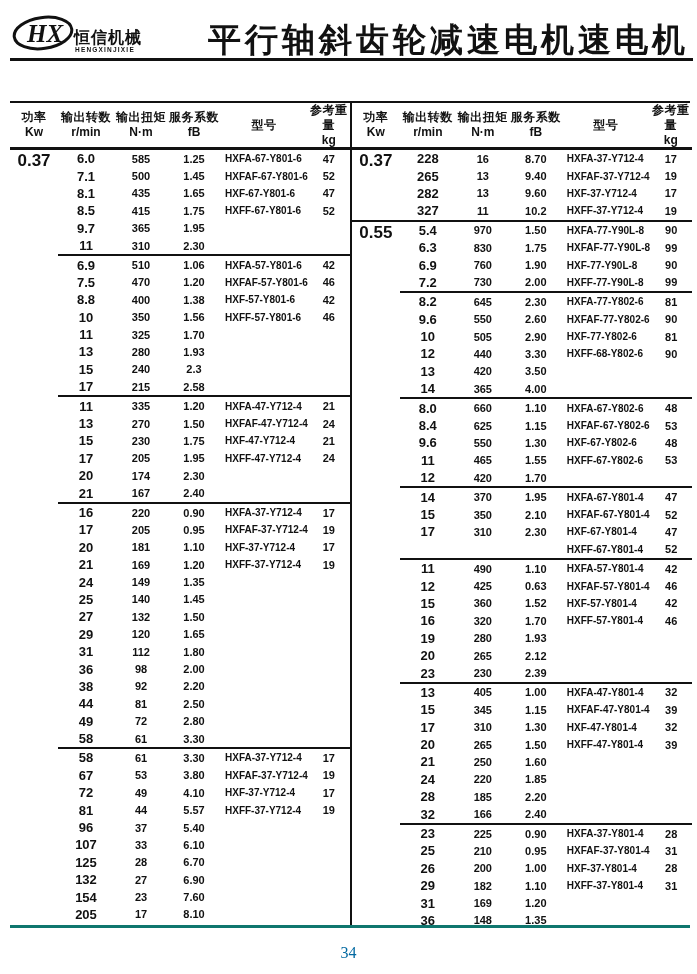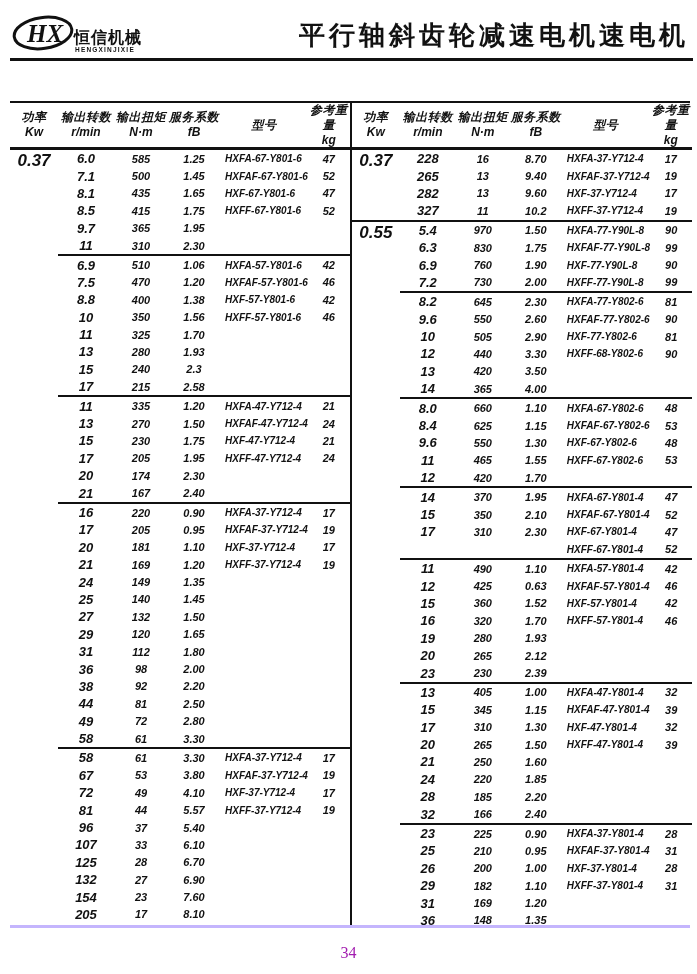--- a/index.html
+++ b/index.html
@@ -17,33 +17,32 @@
     position:absolute;left:62px;top:22px;
     font-weight:900;font-size:16px;letter-spacing:1px;
     transform:scaleY(1.05);
   }
   .logo-en{
     position:absolute;left:63px;top:40px;
     font-weight:bold;font-size:6.5px;letter-spacing:1.2px;
   }
   .title{
     position:absolute;right:4px;top:14px;
-    font-weight:bold;font-size:26px;letter-spacing:4px;
+    font-weight:bold;font-size:33px;letter-spacing:4px;
     white-space:nowrap;
   }
   .header-rule{
     position:absolute;top:54px;left:0;right:0;height:3px;background:#111;
   }
   
   .tables{
     position:absolute;top:101px;left:10px;right:7px;bottom:46px;
     border-top:2px solid #111;
-    border-bottom:3px solid #c4b5fd;
+    border-bottom:3px solid #0f766e;
     display:flex;
-    font-style:italic;
   }
   .half{width:50%;display:flex;flex-direction:column;}
   .half.left{border-right:2px solid #111;}
   .thead{
     display:flex;border-bottom:3px solid #111;
     height:44px;align-items:center;
   }
   .hcell{
     display:flex;flex-direction:column;justify-content:center;
     text-align:center;font-weight:bold;line-height:1.25;
@@ -71,21 +70,21 @@
   .h-power {flex:0 0 48px;}
   .h-speed {flex:0 0 56px;}
   .h-torque{flex:0 0 54px;}
   .h-fb    {flex:0 0 52px;}
   .h-model {flex:1 1 auto;}
   .h-weight{flex:0 0 42px;}
   
   .page-num{
     position:absolute;bottom:12px;left:0;width:100%;
     text-align:center;font-family:"Liberation Serif",serif;
-    font-size:16px;color:#a21caf;
+    font-size:16px;color:#0369a1;
   }
 </style>
 </head>
 <body>
 
 <div class="header">
   <div class="logo">
     <svg width="150" height="52" viewBox="0 0 150 52">
       <ellipse cx="31" cy="27" rx="29" ry="15.5" transform="rotate(-8 31 27)" fill="none" stroke="#111" stroke-width="3"></ellipse>
       <text x="15" y="36" font-family="Liberation Serif, serif" font-style="italic" font-weight="bold" font-size="25" fill="#111">HX</text>

